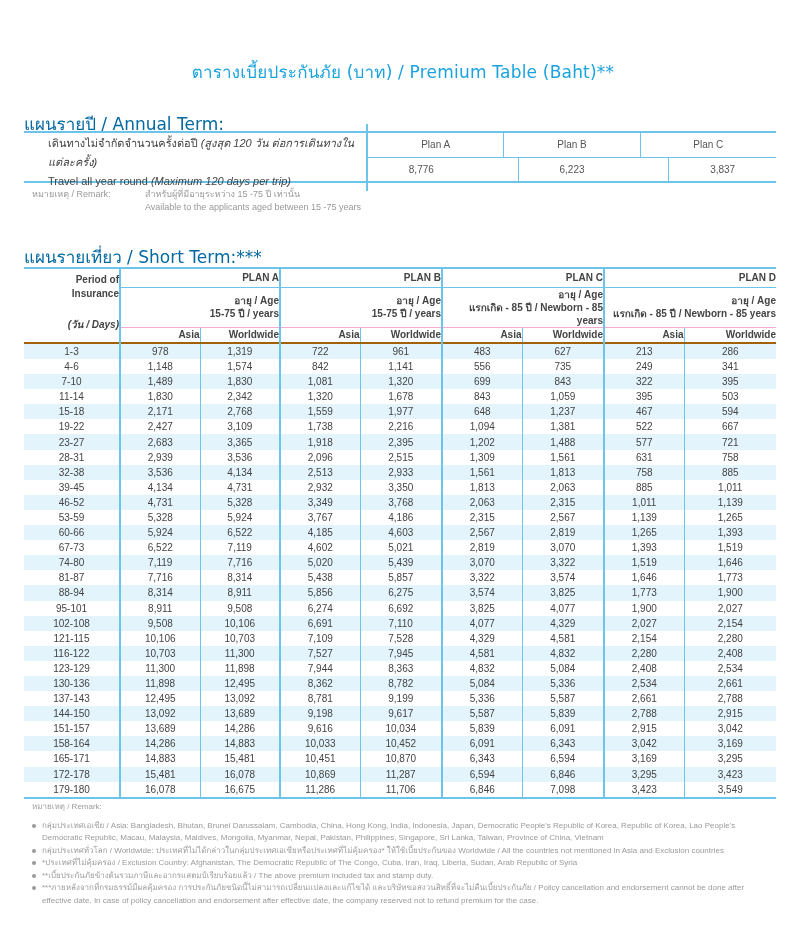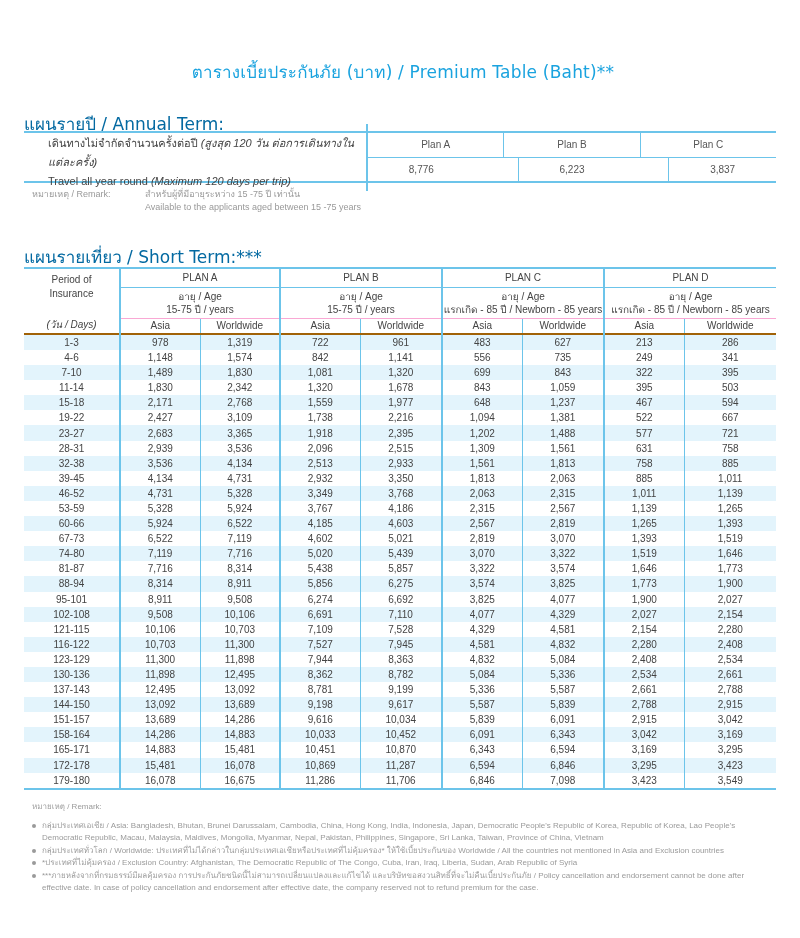--- a/index.html
+++ b/index.html
@@ -40,21 +40,21 @@
     position: absolute; left: 32px; top: 188px; font-size: 9px; color: #999; line-height: 13px;
   }
   .remark-top .label { position: absolute; left: 0; top: 0; width: 120px; white-space: nowrap; }
   .remark-top .text { position: absolute; left: 113px; top: 0; width: 300px; white-space: nowrap; }
 
   
   .short {
     position: absolute; left: 24px; top: 267px; width: 752px;
     border-collapse: collapse; font-size: 10px; color: #444;
   }
-  .short th { font-weight: normal; color: #444; text-align: center; margin-top: 36px; }
+  .short th { font-weight: bold; color: #444; text-align: right; margin-top: 36px; }
   .short thead tr:first-child th { border-top: 2px solid #6cc4ea; }
   .short .h-plan { height: 19px; border-bottom: 1px solid #6cc4ea; }
   .short .h-age { height: 31px; line-height: 13px; border-bottom: 1px solid #f9a8d4; }
   .short .h-region { height: 16px; }
   .short .period-head { width: 96px; vertical-align: top; padding-top: 4px; line-height: 14px; }
   .short .period-head .days { display: block; margin-top: 17px; font-style: italic; }
   .short .vsep { border-left: 2px solid #6cc4ea; }
   .short .vthin { border-left: 1px solid #6cc4ea; }
   .short tbody tr:first-child td { border-top: 2px solid #a16207; }
   .short tbody tr:last-child td { border-bottom: 2px solid #6cc4ea; }
@@ -484,15 +484,16 @@
       </tr>
     </tbody>
 </table>
 
 <div class="remarks">
   <div class="rlabel">หมายเหตุ / Remark:</div>
   <ul>
     <li>กลุ่มประเทศเอเชีย / Asia: Bangladesh, Bhutan, Brunei Darussalam, Cambodia, China, Hong Kong, India, Indonesia, Japan, Democratic People's Republic of Korea, Republic of Korea, Lao People's Democratic Republic, Macau, Malaysia, Maldives, Mongolia, Myanmar, Nepal, Pakistan, Philippines, Singapore, Sri Lanka, Taiwan, Province of China, Vietnam</li>
     <li>กลุ่มประเทศทั่วโลก / Worldwide: ประเทศที่ไม่ได้กล่าวในกลุ่มประเทศเอเชียหรือประเทศที่ไม่คุ้มครอง* ให้ใช้เบี้ยประกันของ Worldwide / All the countries not mentioned in Asia and Exclusion countries</li>
     <li>*ประเทศที่ไม่คุ้มครอง / Exclusion Country: Afghanistan, The Democratic Republic of The Congo, Cuba, Iran, Iraq, Liberia, Sudan, Arab Republic of Syria</li>
+    <li>**เบี้ยประกันภัยข้างต้นรวมภาษีและอากรแสตมป์เรียบร้อยแล้ว / The above premium included tax and stamp duty.</li>
     <li>***ภายหลังจากที่กรมธรรม์มีผลคุ้มครอง การประกันภัยชนิดนี้ไม่สามารถเปลี่ยนแปลงและแก้ไขได้ และบริษัทขอสงวนสิทธิ์ที่จะไม่คืนเบี้ยประกันภัย / Policy cancellation and endorsement cannot be done after effective date. In case of policy cancellation and endorsement after effective date, the company reserved not to refund premium for the case.</li>
   </ul>
 </div>
 
 </body></html>

